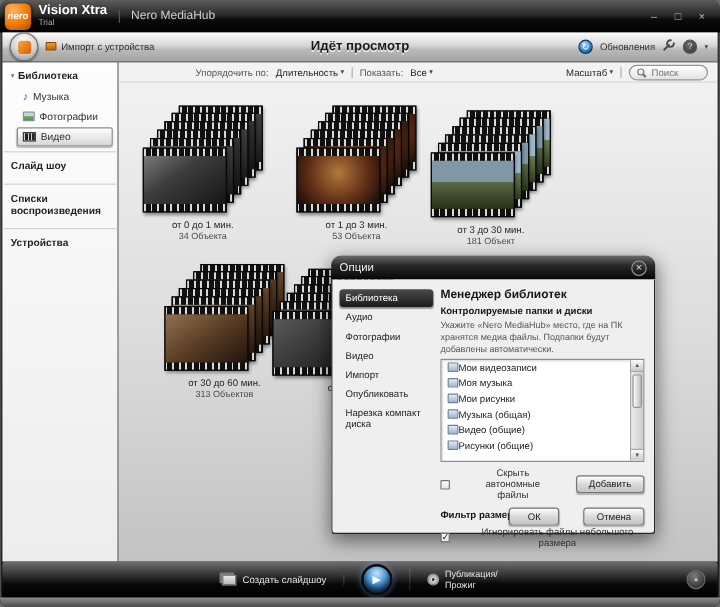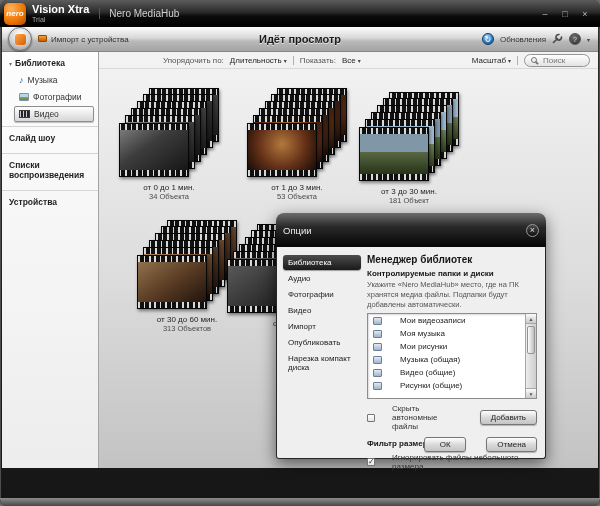--- a/index.html
+++ b/index.html
@@ -93,47 +93,47 @@
   .g3 .pic{background:linear-gradient(#9cb8cc 0 45%,#6b7f52 45%,#2f3e1e);}
   .g4 .pic{background:linear-gradient(145deg,#b08a5e,#6e4a2c 50%,#281810);}
   .g5 .pic{background:linear-gradient(145deg,#6c6c6c,#1f1f1f);}
   .caption{margin-top:3px;}
   .cap-title{font-size:8px;color:#1f1f1f;}
   .cap-count{font-size:7.5px;color:#4a4a4a;text-align:center;}
 
   
   .dialog{position:absolute;left:276px;top:213px;width:270px;z-index:30;
           box-shadow:0 5px 16px rgba(0,0,0,.55);border-radius:8px 8px 3px 3px;}
-  .dlg-title{height:34px;display:flex;align-items:center;padding:0 7px;color:#ececec;font-size:9.5px;
+  .dlg-title{height:20px;display:flex;align-items:center;padding:0 7px;color:#ececec;font-size:9.5px;
              background:linear-gradient(#6c6c6c,#2a2a2a 40%,#050505);border-radius:8px 8px 0 0;}
   .dlg-close{margin-left:auto;width:13px;height:13px;border-radius:50%;border:1px solid #9a9a9a;
              background:linear-gradient(#4a4a4a,#101010);color:#ddd;font-size:9px;line-height:11px;text-align:center;}
   .dlg-body{position:relative;height:212px;background:#efefef;border:1px solid #262626;border-top:none;
             border-radius:0 0 3px 3px;padding:6px;display:flex;gap:6px;}
   .dlg-nav{width:78px;font-size:8px;color:#222;padding-top:2px;}
   .dlg-nav-item{padding:3px 5px;margin-bottom:1px;border-radius:3px;}
   .dlg-nav-item.selected{background:linear-gradient(#4c4c4c,#1a1a1a);color:#fff;box-shadow:0 1px 1px rgba(0,0,0,.35);}
   .dlg-main{flex:1;font-size:8px;color:#333;padding-right:2px;}
   .dlg-heading{font-size:10px;font-weight:bold;color:#161616;margin:1px 0 4px;}
   .dlg-subheading{font-size:8px;font-weight:bold;color:#161616;margin-bottom:2px;}
   .dlg-desc{font-size:7.5px;color:#555;line-height:1.3;margin-bottom:4px;}
   .listbox{position:relative;height:86px;background:#fff;border:1px solid #8d8d8d;
            box-shadow:inset 1px 1px 2px rgba(0,0,0,.15);padding-right:12px;overflow:hidden;}
-  .lb-item{display:flex;align-items:flex-end;gap:18px;padding:2px 5px;color:#222;}
+  .lb-item{display:flex;align-items:flex-start;gap:0;padding:2px 5px;color:#222;}
   .folder-icon{width:9px;height:8px;border:1px solid #6b7f99;border-radius:1px;
                background:linear-gradient(#e3ebf4,#9fb4cc);flex:0 0 auto;}
   .scrollbar{position:absolute;top:0;right:0;bottom:0;width:11px;border-left:1px solid #a7a7a7;
              background:linear-gradient(90deg,#ececec,#cdcdcd);}
   .sb-btn{height:10px;width:100%;font-size:5px;line-height:10px;text-align:center;color:#555;
           background:linear-gradient(#fbfbfb,#cacaca);}
   .sb-btn.up{border-bottom:1px solid #a7a7a7;}
   .sb-btn.down{position:absolute;bottom:0;border-top:1px solid #a7a7a7;}
   .sb-thumb{position:absolute;top:12px;left:1px;right:1px;height:28px;border:1px solid #949494;border-radius:2px;
             background:linear-gradient(90deg,#fdfdfd,#bdbdbd);}
-  .row-between{display:flex;align-items:center;gap:17px;margin-top:5px;}
+  .row-between{display:flex;align-items:center;gap:17px;margin-top:5px;text-align:center;}
   .checkbox{width:8px;height:8px;border:1px solid #767676;border-radius:1px;flex:0 0 auto;
             background:linear-gradient(#fff,#e4e4e4);font-size:8px;line-height:7px;color:#1c1c1c;text-align:center;}
   .checkbox[data-checked="true"]::after{content:"✓";display:block;margin-top:-1px;}
   .btn{font-size:8px;color:#1f1f1f;padding:2px 10px;border:1px solid #767676;border-radius:3px;
        background:linear-gradient(#fefefe,#dadada 50%,#c4c4c4);box-shadow:0 1px 1px rgba(0,0,0,.25);}
   .add-btn{margin-left:auto;}
   .dlg-filter-heading{font-size:8px;font-weight:bold;color:#161616;margin-top:8px;}
   .dlg-footer{position:absolute;right:8px;bottom:6px;display:flex;gap:20px;}
   .dlg-footer .btn{min-width:42px;text-align:center;}
 
@@ -506,15 +506,32 @@
           <span>Игнорировать файлы небольшого размера</span>
         </div>
       </div>
       <div class="dlg-footer">
         <span class="btn">ОК</span>
         <span class="btn">Отмена</span>
       </div>
     </div>
   </div>
 
+  <div class="bottombar">
+    <div class="bb-cmd bb-left">
+      <span class="slides-icon"></span>
+      <span>Создать слайдшоу</span>
+    </div>
+    <div class="play-orb">
+      <span>▶</span>
+    </div>
+    <div class="bb-cmd bb-right">
+      <span class="disc-icon"></span>
+      <span>
+        <span>Публикация/</span><br>
+        <span>Прожиг</span>
+      </span>
+    </div>
+    <div class="corner-btn">▴</div>
+  </div>
 
   <div class="frame-bottom"></div>
 </div>
 
 </body></html>

